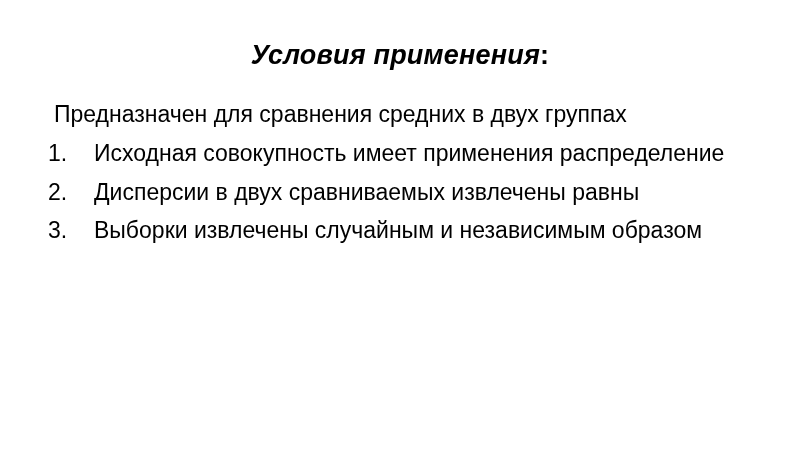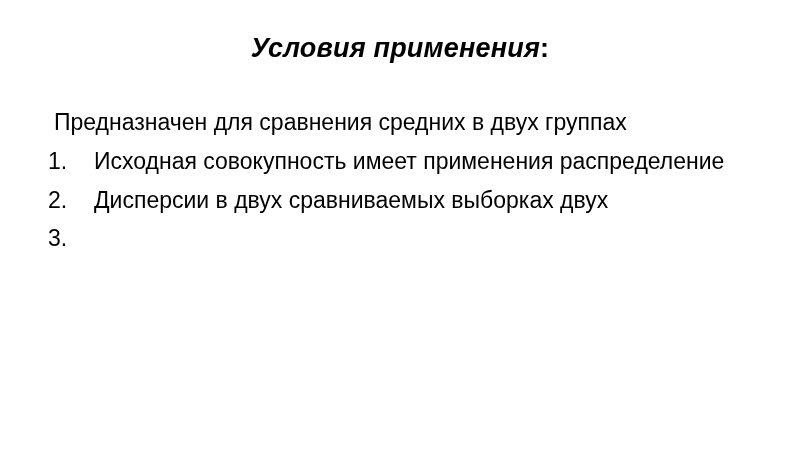--- a/index.html
+++ b/index.html
@@ -15,21 +15,21 @@
     overflow: hidden;
   }
   .slide {
     position: relative;
     width: 800px;
     height: 450px;
     box-sizing: border-box;
   }
   .slide-title {
     position: absolute;
-    top: 33px;
+    top: 40px;
     left: 0;
     width: 800px;
     text-align: center;
     font-size: 27px;
     font-weight: bold;
     font-style: italic;
     letter-spacing: 0.2px;
   }
   .slide-title .colon {
     font-style: normal;
@@ -37,21 +37,21 @@
   }
   .body-block {
     position: absolute;
     top: 100px;
     left: 36px;
     width: 700px;
   }
   .intro {
     font-size: 23px;
     line-height: 1.28;
-    margin: 8px 0 10px 0;
+    margin: 0 0 10px 0;
     padding-left: 18px;
     text-indent: 0;
   }
   ol.points {
     list-style: none;
     margin: 0;
     padding: 0;
   }
   ol.points li {
     position: relative;
@@ -82,21 +82,22 @@
 
     <p class="intro">Предназначен для сравнения средних в двух группах</p>
 
     <ol class="points">
       <li>
         <span class="num">1.</span>
         <span>Исходная совокупность имеет применения распределение</span>
       </li>
       <li>
         <span class="num">2.</span>
-        <span>Дисперсии в двух сравниваемых выборках двух</span>
+        <span>Дисперсии в двух сравниваемых извлечены равны</span>
       </li>
       <li>
         <span class="num">3.</span>
+        <span>Выборки извлечены случайным и независимым образом</span>
       </li>
     </ol>
 
   </div>
 </div>
 
 </body></html>

